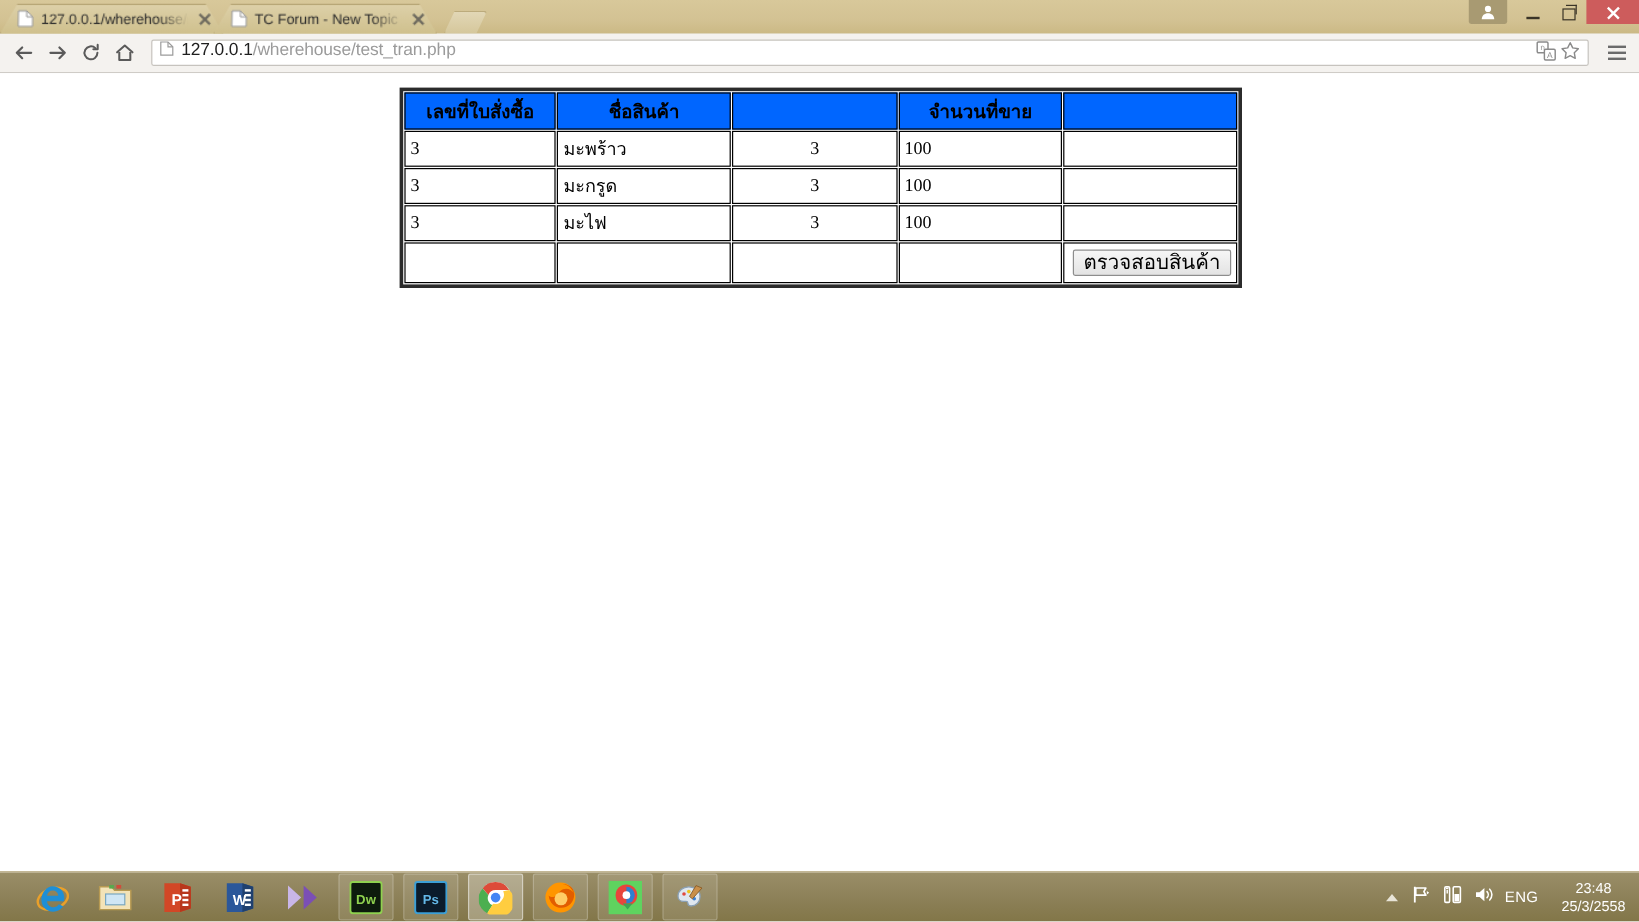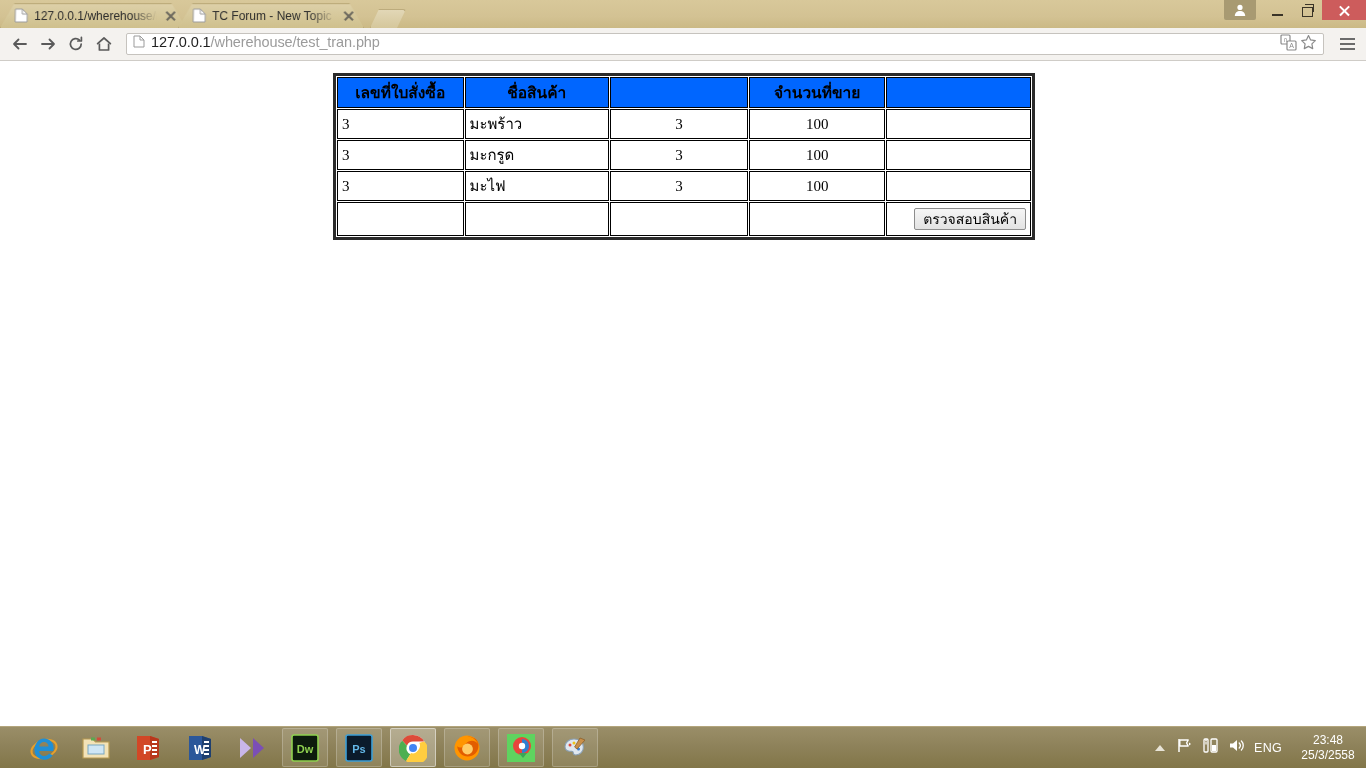--- a/index.html
+++ b/index.html
@@ -265,27 +265,27 @@
   }
   col.c1 { width: 128px; }
   col.c2 { width: 146px; }
   col.c3 { width: 140px; }
   col.c4 { width: 138px; }
   col.c5 { width: 146px; }
 
   td.c-order  { text-align: left; }
   td.c-name   { }
   td.c-qty    { text-align: center; }
-  td.c-sold   { text-align: center; }
+  td.c-sold   { }
   td.c-action { text-align: right; }
   tr.lastrow td { height: 34px; vertical-align: middle; }
 
   .checkbtn {
     font-family: "Liberation Sans", "DejaVu Sans", sans-serif;
-    font-size: 14px;
+    font-size: 17px;
     padding: 2px 8px;
     background: linear-gradient(to bottom, #f6f6f6, #e3e3e3);
     border: 1px solid #8d8d8d;
     border-radius: 2px;
     color: #000;
     line-height: 16px;
   }
 
   
   .taskbar {

